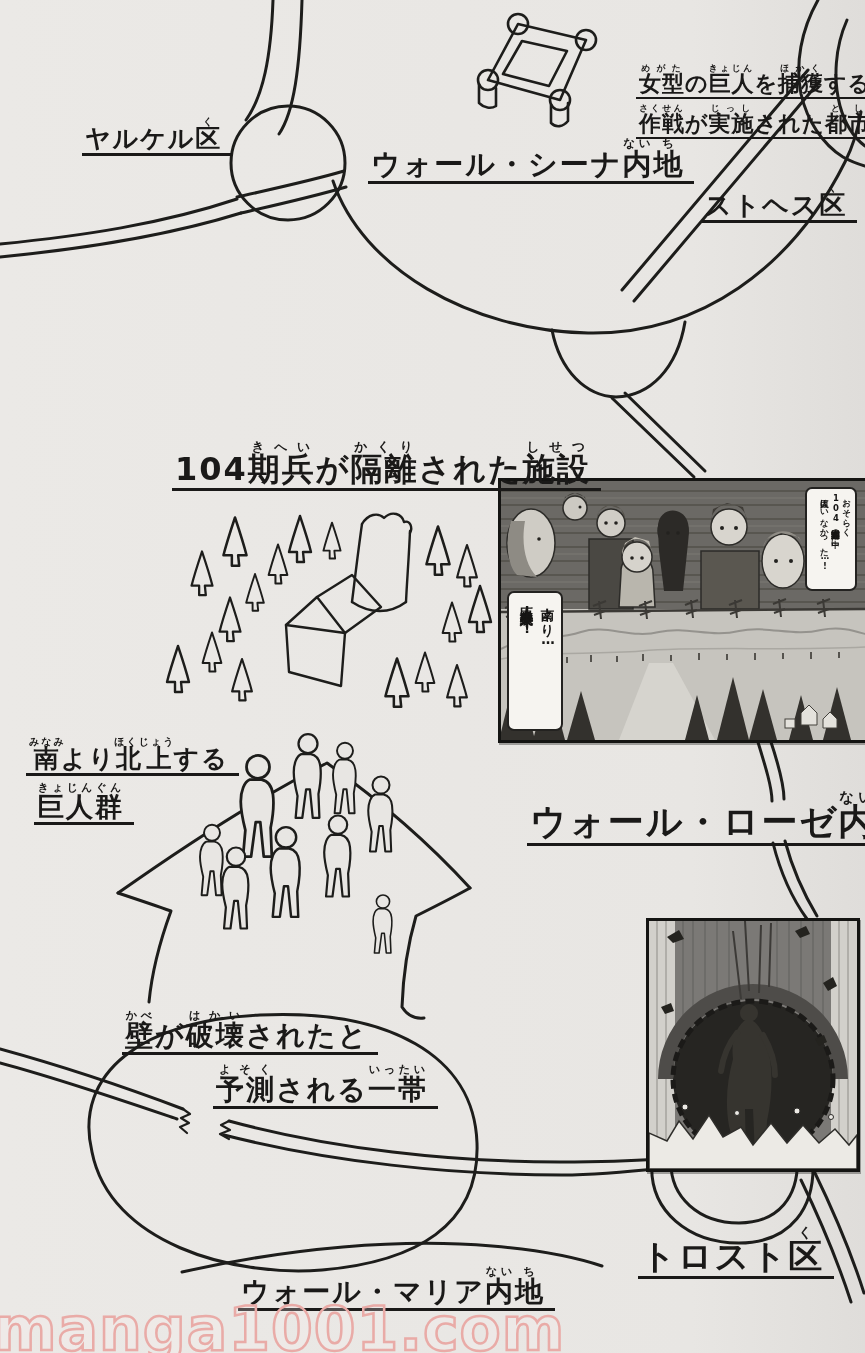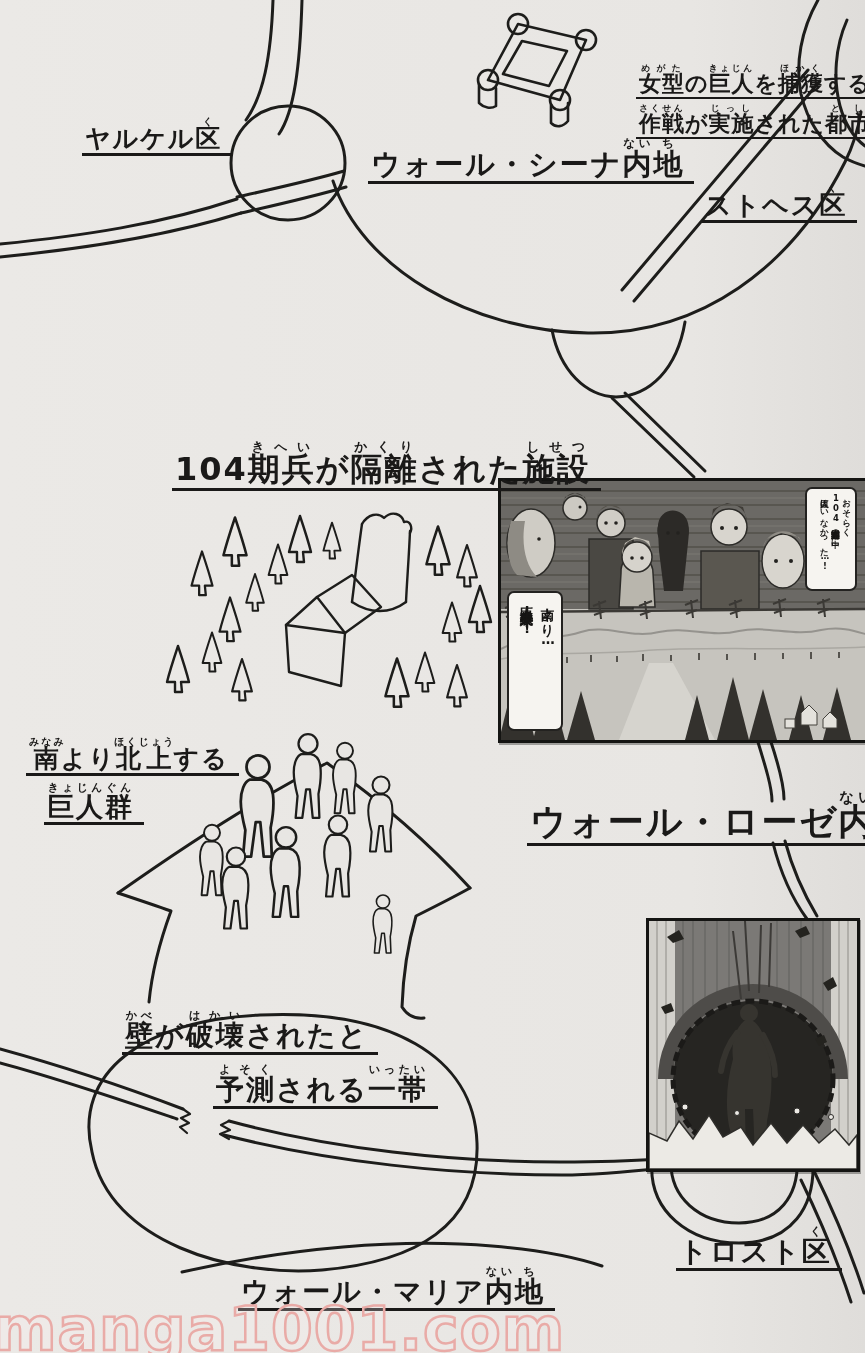--- a/index.html
+++ b/index.html
@@ -157,25 +157,25 @@
     </g>
   </svg>
 
   <div class="map-label" style="left:82px;top:117px;font-size:25px;">ヤルケル<ruby><span>区</span><rt>く</rt></ruby></div>
   <div class="map-label" style="left:368px;top:137px;font-size:29px;">ウォール・シーナ<ruby><span>内</span><rt>ない</rt></ruby><ruby><span>地</span><rt>ち</rt></ruby></div>
   <div class="map-label" style="left:702px;top:170px;font-size:26px;margin-top:12px;">ストヘス<ruby><span>区</span><rt>く</rt></ruby></div>
   <div class="map-label note" style="left:636px;top:63px;font-size:22px;width:228px;"><ruby><span>女型</span><rt>めがた</rt></ruby>の<ruby><span>巨人</span><rt>きょじん</rt></ruby>を<ruby><span>捕獲</span><rt>ほかく</rt></ruby>する</div>
   <div class="map-label note" style="left:636px;top:103px;font-size:22px;width:228px;"><ruby><span>作戦</span><rt>さくせん</rt></ruby>が<ruby><span>実施</span><rt>じっし</rt></ruby>された<ruby><span>都市</span><rt>とし</rt></ruby></div>
   <div class="map-label" style="left:172px;top:440px;font-size:32px;">104<ruby><span>期兵</span><rt>きへい</rt></ruby>が<ruby><span>隔離</span><rt>かくり</rt></ruby>された<ruby><span>施設</span><rt>しせつ</rt></ruby></div>
   <div class="map-label" style="left:26px;top:737px;font-size:25px;"><ruby><span>南</span><rt>みなみ</rt></ruby>より<ruby><span>北上</span><rt>ほくじょう</rt></ruby>する</div>
-  <div class="map-label" style="left:44px;top:782px;font-size:27px;"><ruby><span>巨人群</span><rt>きょじんぐん</rt></ruby></div>
+  <div class="map-label" style="left:34px;top:782px;font-size:27px;"><ruby><span>巨人群</span><rt>きょじんぐん</rt></ruby></div>
   <div class="map-label" style="left:527px;top:790px;font-size:36px;">ウォール・ローゼ<ruby><span>内</span><rt>ない</rt></ruby><ruby><span>地</span><rt>ち</rt></ruby></div>
   <div class="map-label" style="left:122px;top:1010px;font-size:28px;"><ruby><span>壁</span><rt>かべ</rt></ruby>が<ruby><span>破壊</span><rt>はかい</rt></ruby>されたと</div>
   <div class="map-label" style="left:213px;top:1064px;font-size:28px;"><ruby><span>予測</span><rt>よそく</rt></ruby>される<ruby><span>一帯</span><rt>いったい</rt></ruby></div>
-  <div class="map-label" style="left:676px;top:1226px;font-size:28px;">トロスト<ruby><span>区</span><rt>く</rt></ruby></div>
+  <div class="map-label" style="left:638px;top:1226px;font-size:34px;">トロスト<ruby><span>区</span><rt>く</rt></ruby></div>
   <div class="map-label" style="left:238px;top:1266px;font-size:28px;">ウォール・マリア<ruby><span>内</span><rt>ない</rt></ruby><ruby><span>地</span><rt>ち</rt></ruby></div>
 
   <div class="panel" style="left:498px;top:478px;width:364px;height:259px;">
     <svg width="364" height="259" viewBox="0 0 364 259">
       <rect width="364" height="259" fill="#c6c4be"></rect>
       <rect width="364" height="128" fill="#6b6965"></rect>
       <g stroke="#585650" stroke-width="2">
         <path d="M0,10 H364 M0,24 H364 M0,38 H364 M0,52 H364 M0,66 H364 M0,80 H364 M0,94 H364 M0,108 H364 M0,121 H364"></path>
       </g>
       <g stroke="#7d7b75" stroke-width="1">

